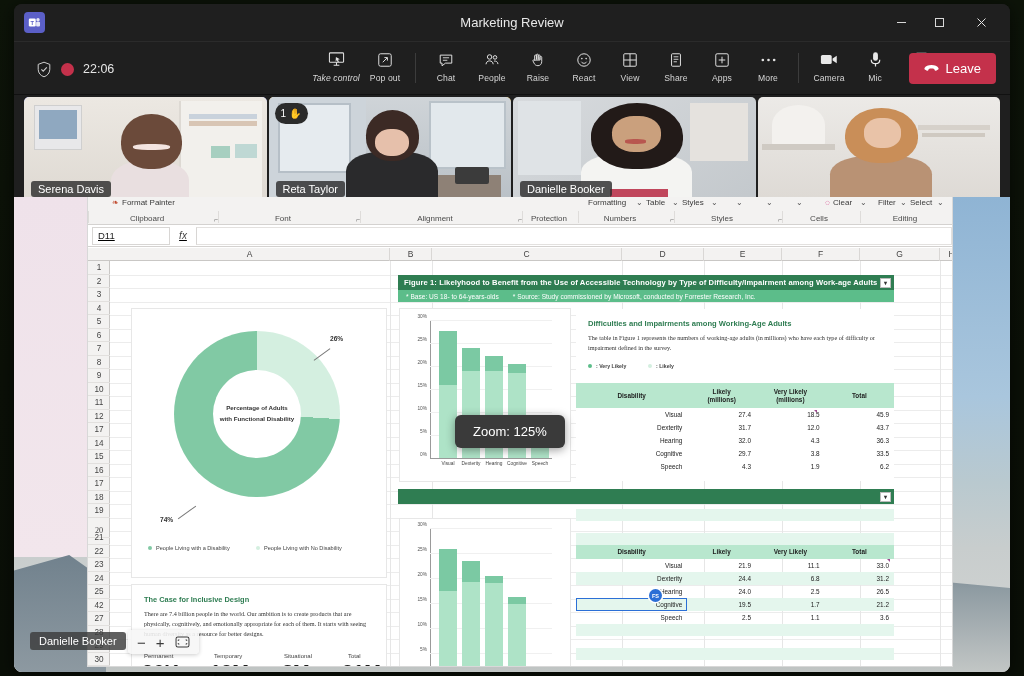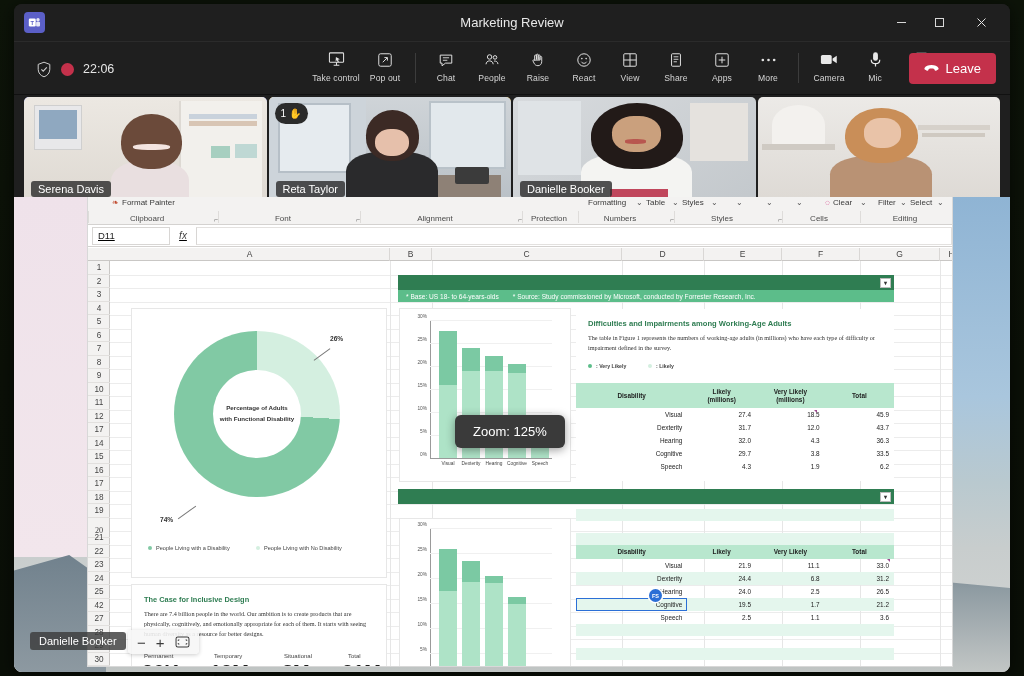--- a/index.html
+++ b/index.html
@@ -62,21 +62,21 @@
   #rec-time { color:#e5e5e5; font-size:12.5px; }
   #tb-center {
     position:absolute; left:296px; top:0; height:54px;
     display:flex; align-items:flex-start;
   }
   .tbitem {
     width:46px; padding-top:7px;
     display:flex; flex-direction:column; align-items:center; gap:3px;
     color:#e3e3e3;
   }
-  .tbitem.wide { width:52px; }
+  .tbitem.wide { width:52px;font-style:italic; }
   .tbicon { height:21px; display:flex; align-items:center; justify-content:center; }
   .tblabel { font-size:8.6px; color:#d6d6d6; letter-spacing:.1px; white-space:nowrap; }
   .tbsep { width:1px; height:30px; background:#3c3c3c; margin:11px 7px 0 7px; }
   #leave-btn {
     position:absolute; right:14px; top:11px; height:31px; padding:0 15px;
     background:#c4314b; border-radius:4px; color:#fff; font-size:13px;
     display:flex; align-items:center; gap:7px; border:none;
   }
 
   
@@ -698,20 +698,21 @@
             <div class="gridline-h" style="top: 13.5px;"></div>
             <div class="gridline-v" style="left: 830px;"></div>
             <div class="gridline-v" style="left: 750px;"></div>
             <div class="gridline-v" style="left: 672px;"></div>
             <div class="gridline-v" style="left: 594px;"></div>
             <div class="gridline-v" style="left: 512px;"></div>
             <div class="gridline-v" style="left: 322px;"></div>
             <div class="gridline-v" style="left: 280px;"></div>
 
           <div class="fig-banner" style="left:288px;top:14px;width:496px;height:15px;">
+            <span>Figure 1: Likelyhood to Benefit from the Use of Accessible Technology by Type of Difficulty/Impairment among Work-age Adults</span>
             <span class="fig-filter">▾</span>
           </div>
           <div class="fig-sub" style="left:288px;top:29px;width:496px;height:12px;">
             <span>* Base: US 18- to 64-years-olds</span>
             <span>* Source: Study commissioned by Microsoft, conducted by Forrester Research, Inc.</span>
           </div>
 
           <div class="panel panel-bd" style="left:22px;top:48px;width:254px;height:268px;"></div>
           <div class="panel panel-bd" style="left:290px;top:48px;width:170px;height:172px;"></div>
           <div class="panel" style="left:466px;top:48px;width:318px;height:172px;"></div>

